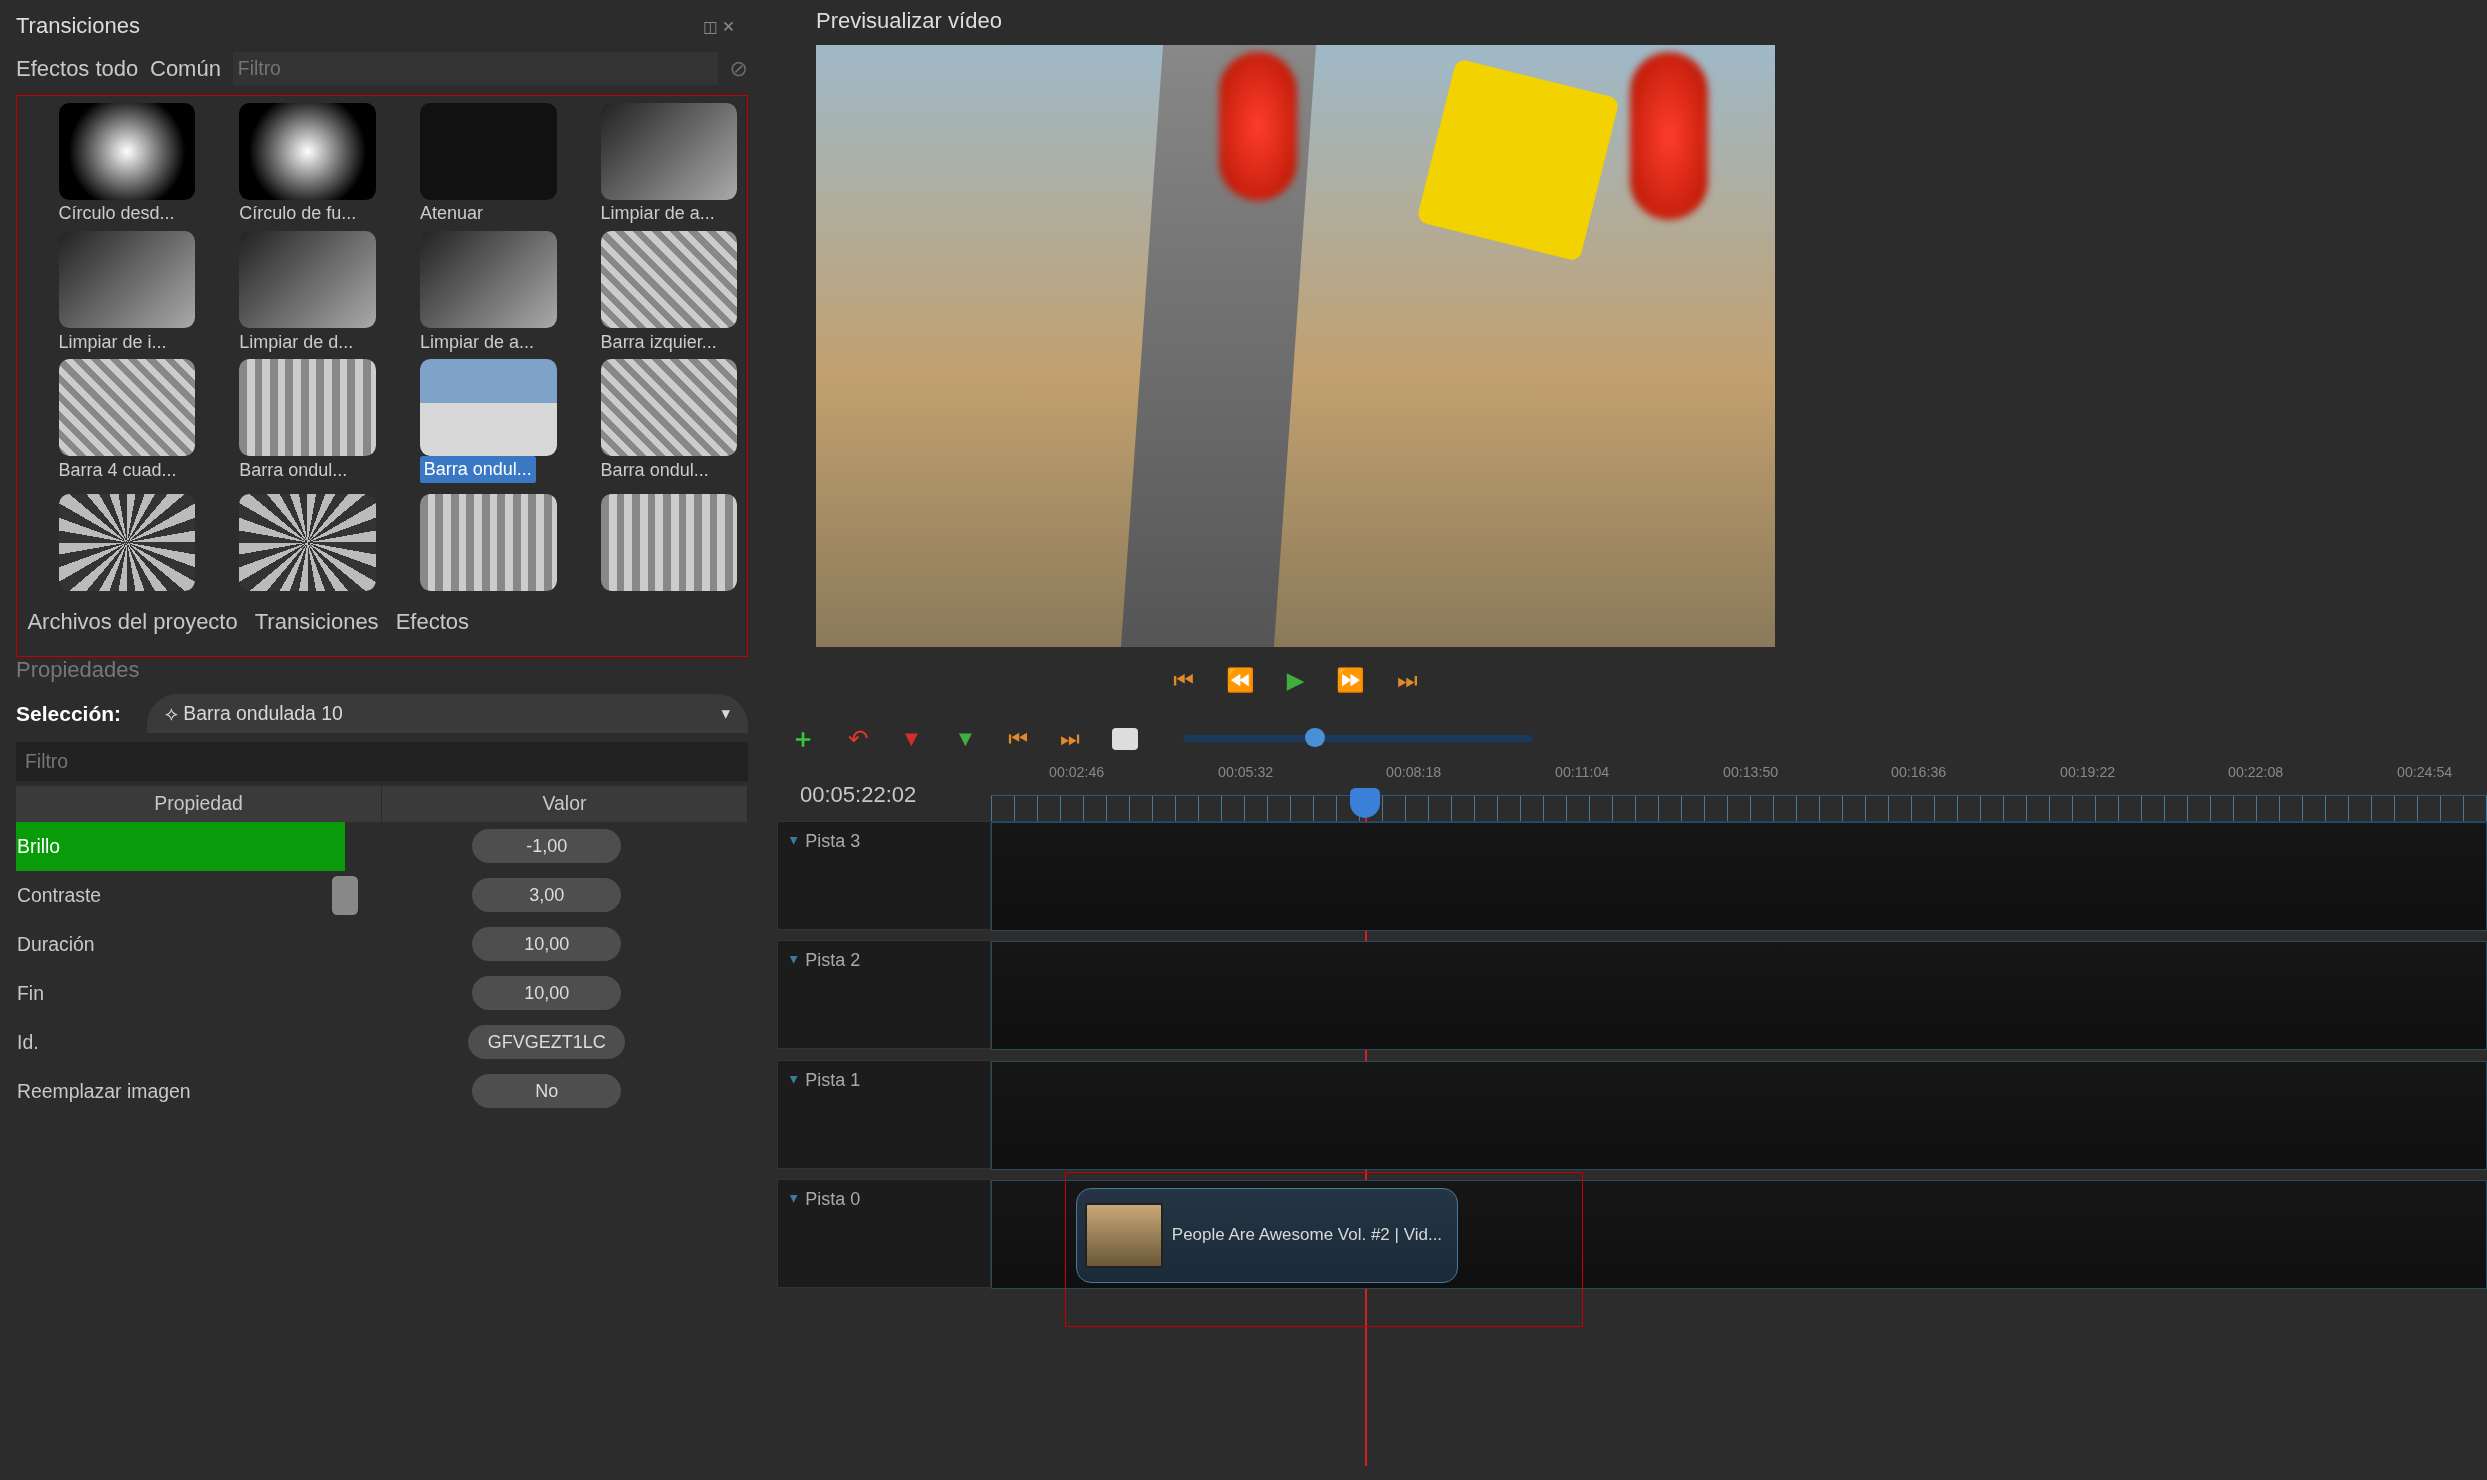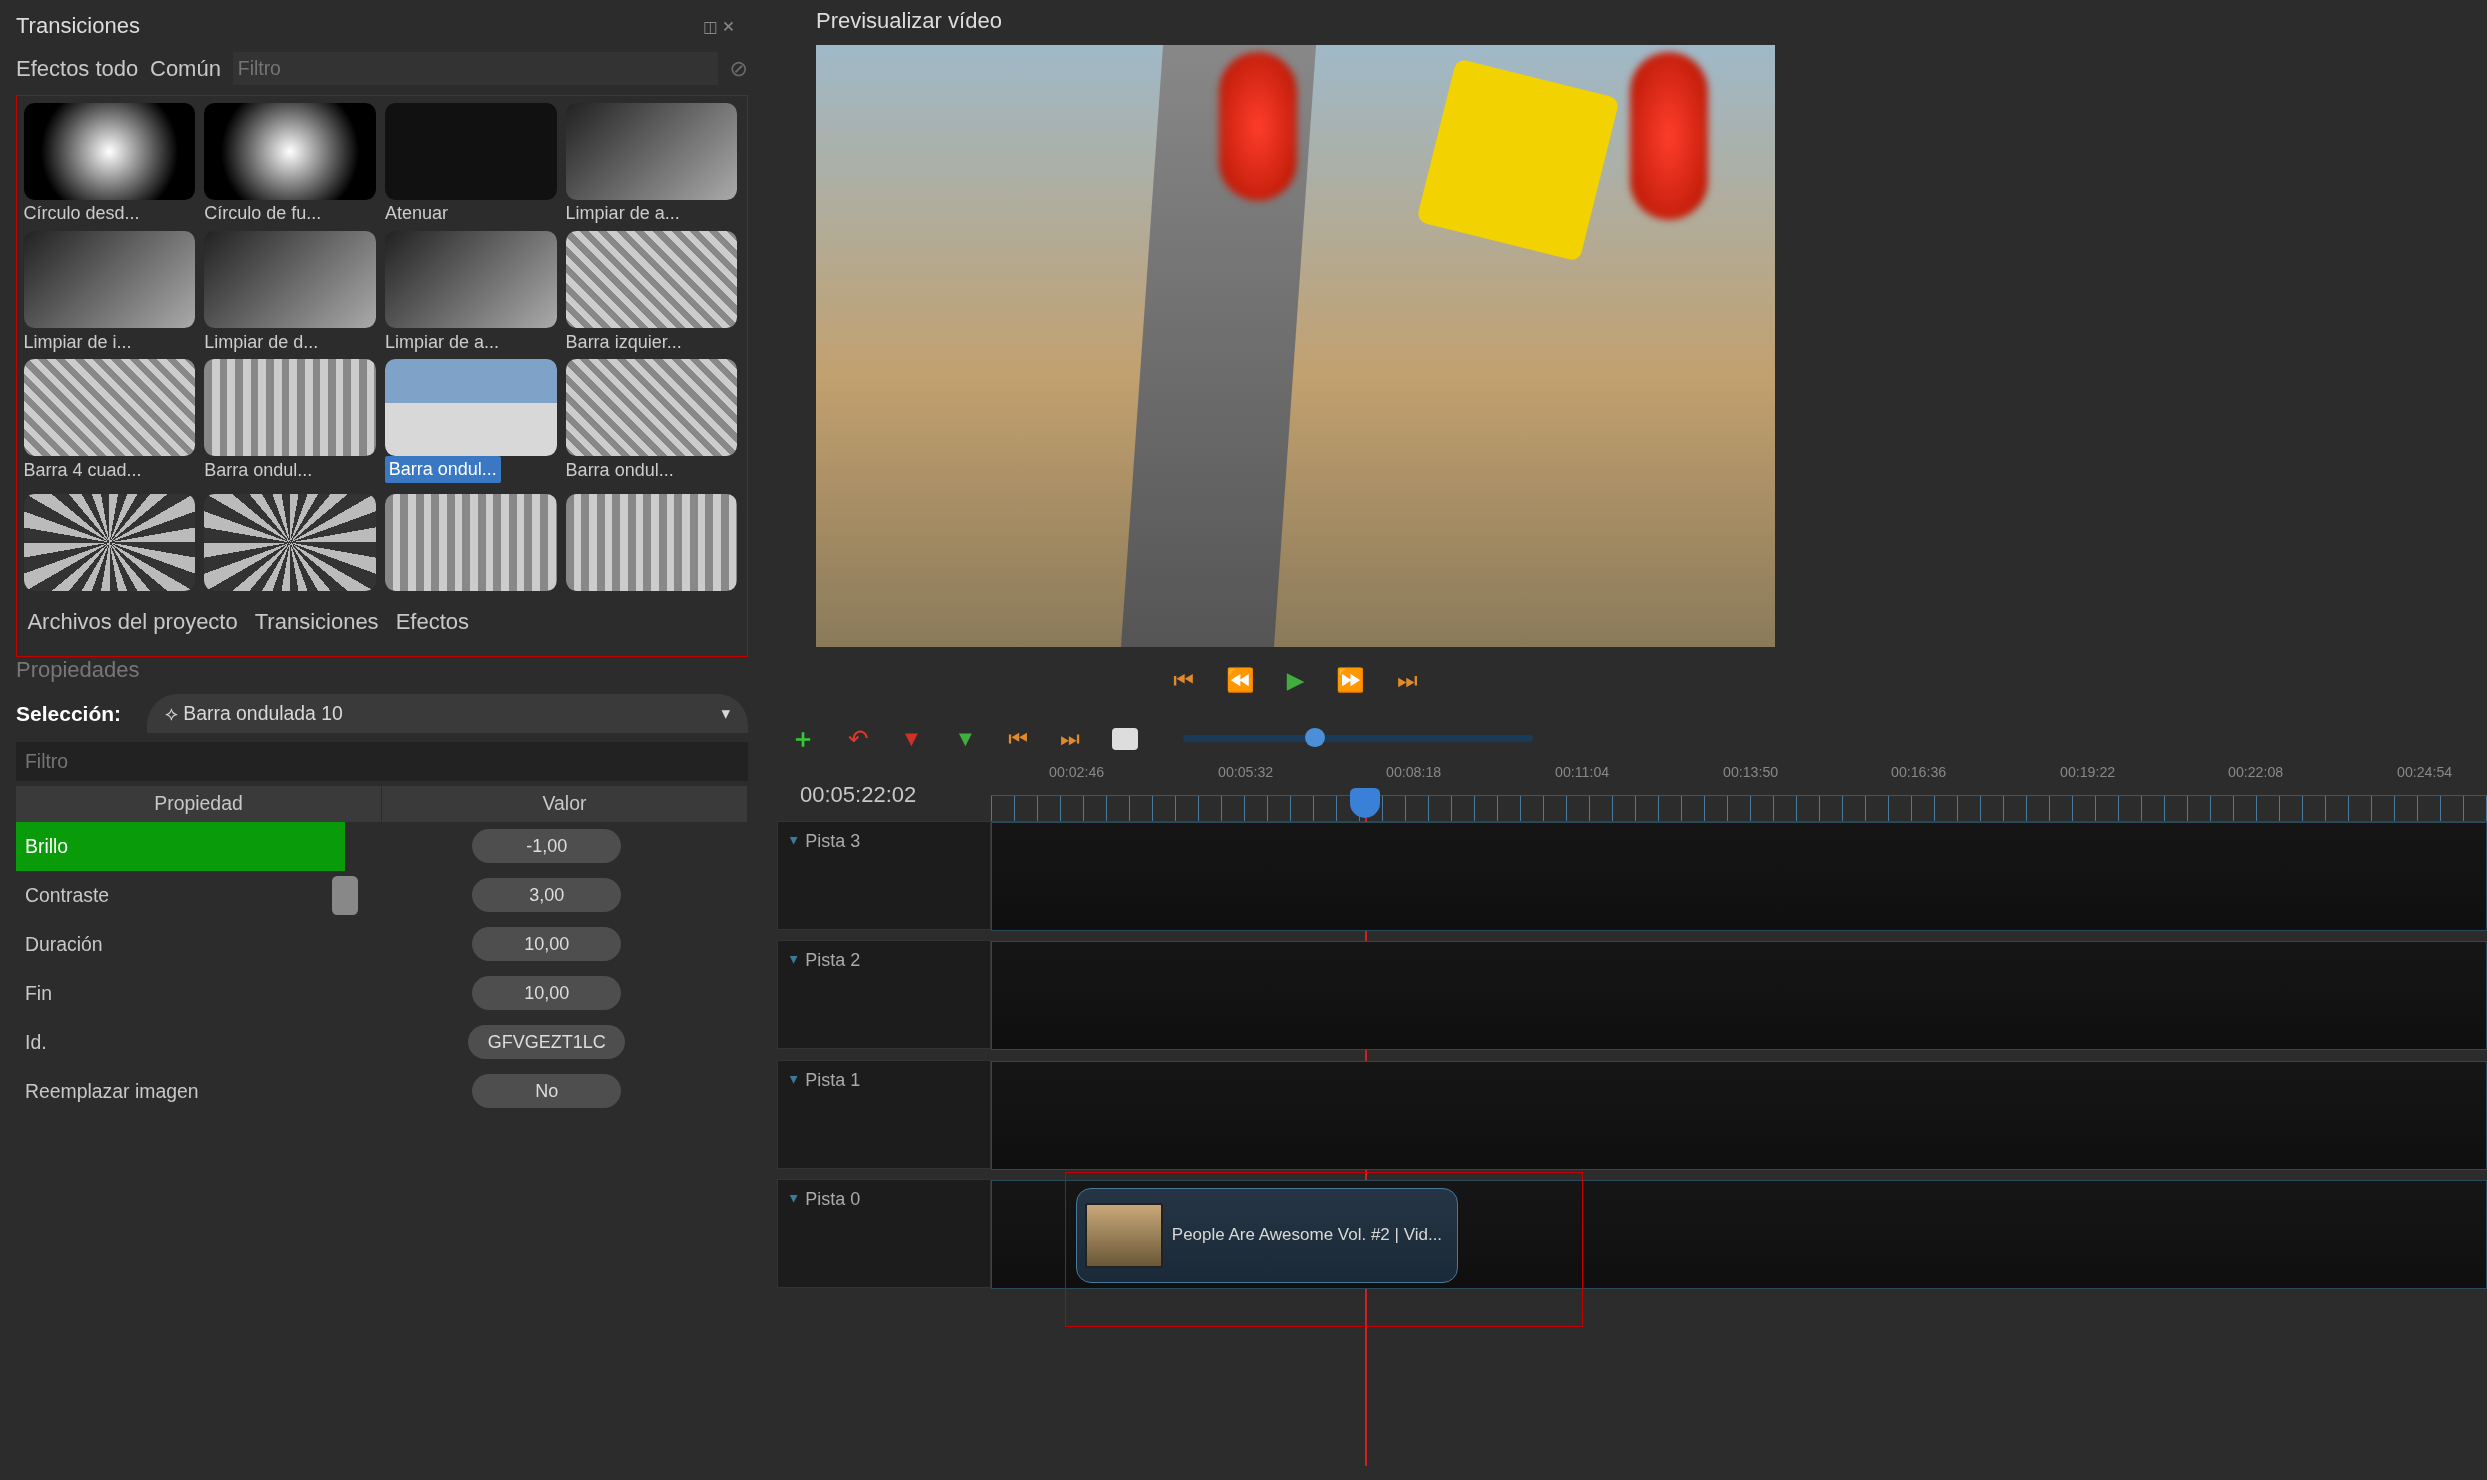--- a/index.html
+++ b/index.html
@@ -9,21 +9,21 @@
 
 
 .transitions-panel { padding:13px 16px 0 16px; }
 .panel-title { font-size:22px; color:#ddd; margin-bottom:13px; }
 .filter-row { display:flex; gap:11.7px; align-items:center; margin-bottom:9.7px; }
 .filter-row span { font-size:22px; cursor:pointer; }
 .filter-row .dim { color:#6a6a6a; }
 .filter-row input { flex:1; background:#333; border:none; color:#aaa; font-size:19.4px; padding:5.2px; }
 .tx-grid-wrap { border:1.9px solid #c50000; padding:6.5px 9.7px 6.5px 6.5px; position:relative; }
 .tx-grid { display:grid; grid-template-columns:repeat(4,1fr); gap:6.5px 9px; }
-.tx-item { cursor:pointer; }
+.tx-item { cursor:pointer;margin-left:35px; }
 .tx-thumb { height:97px; border-radius:10.4px; background:linear-gradient(135deg,#222,#aaa); }
 .tx-thumb.stripes { background:repeating-linear-gradient(45deg,#888 0 6.5px,#ccc 6.5px 13px); }
 .tx-thumb.vstripes { background:repeating-linear-gradient(90deg,#888 0 7.8px,#ccc 7.8px 15.5px); }
 .tx-thumb.radial { background:radial-gradient(circle,#fff 0%,#000 70%); }
 .tx-thumb.dark { background:#111; }
 .tx-thumb.fan { background:repeating-conic-gradient(#bbb 0 10deg,#333 10deg 20deg); }
 .tx-thumb.floor { background:linear-gradient(#7fa3c8 0 45%,#d8d8d8 45% 100%); }
 .tx-caption { font-size:18px; color:#ccc; padding-top:3.9px; white-space:nowrap; overflow:hidden; text-overflow:ellipsis; }
 .tx-caption.selected { background:#3b78c4; color:#fff; padding:2.6px 3.9px; border-radius:2.6px; display:inline-block; max-width:100%; }
 .tabs-bottom { display:flex; gap:17px; padding:14.2px 3.9px; font-size:22px; }
@@ -33,21 +33,21 @@
 .props-panel { padding:0 16px; }
 .props-title { font-size:22px; color:#777; }
 .sel-row { display:flex; align-items:center; margin:11.7px 0 9px 0; gap:26px; }
 .sel-row .sel-lbl { font-size:21px; color:#fff; font-weight:600; }
 .sel-row .sel-drop { flex:1; background:#3a3a3a; border-radius:31px 31px 0 0; padding:7.8px 18px; color:#d8d8d8; font-size:19.4px; display:flex; align-items:center; justify-content:space-between; }
 .sel-drop .caret { font-size:17px; }
 .props-filter { width:100%; background:#222; border:none; color:#888; font-size:19.4px; padding:7.8px 9px; margin-bottom:5.2px; }
 .prop-header { display:flex; }
 .prop-header div { flex:1; text-align:center; background:#3a3a3a; padding:6.5px; font-size:19.4px; border-right:1.3px solid #2a2a2a; }
 .prop-row { display:flex; align-items:center; height:49px; }
-.prop-row .name { width:45%; padding-left:9px; font-size:19.4px; }
+.prop-row .name { width:45%; padding-left:1px; font-size:19.4px; }
 .prop-row .val-wrap { flex:1; display:flex; align-items:center; justify-content:center; position:relative; }
 .prop-row .pill { background:#4e4e4e; border-radius:26px; padding:6.5px 19.4px; min-width:149px; text-align:center; font-size:18px; color:#ddd; }
 .prop-row.green .name { background:#0a9b0a; color:#fff; height:100%; display:flex; align-items:center; }
 .prop-row .slider-knob { position:absolute; left:-13px; width:26px; height:39px; background:#888; border-radius:5.2px; }
 
 
 .preview-panel { padding:7.8px 13px 0 52px; }
 .preview-title { font-size:22px; color:#ddd; margin-bottom:11.7px; }
 .preview-frame { width:959px; height:602px; background:#6f6655; position:relative; overflow:hidden; }
 .sky { position:absolute; inset:0; background:linear-gradient(#9fb9c8 0%,#c2a06f 55%,#8a7a5a 100%); }

